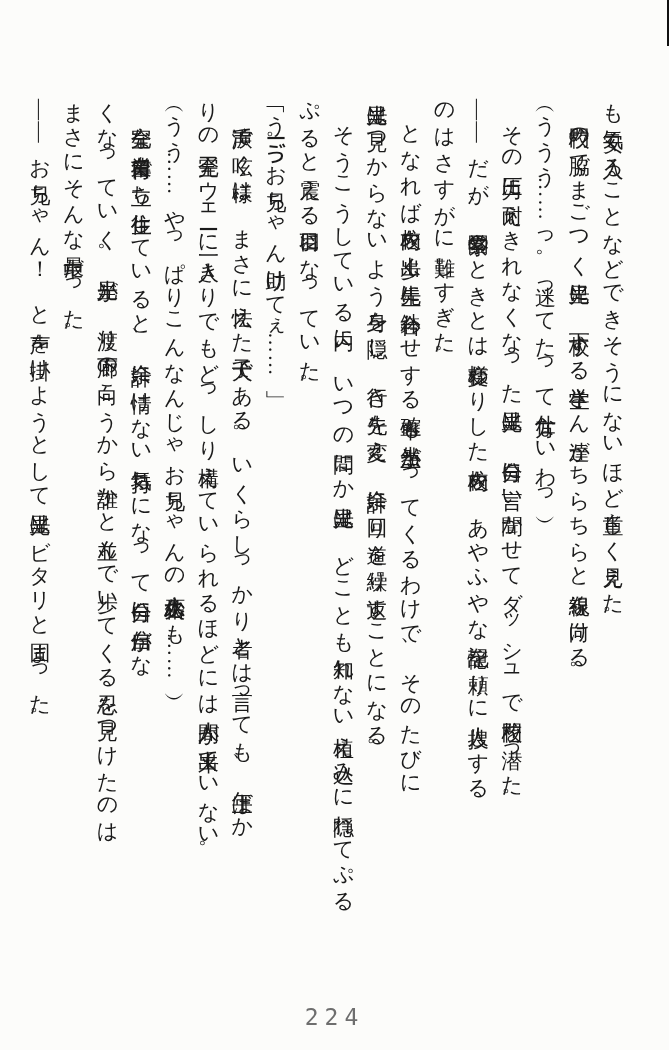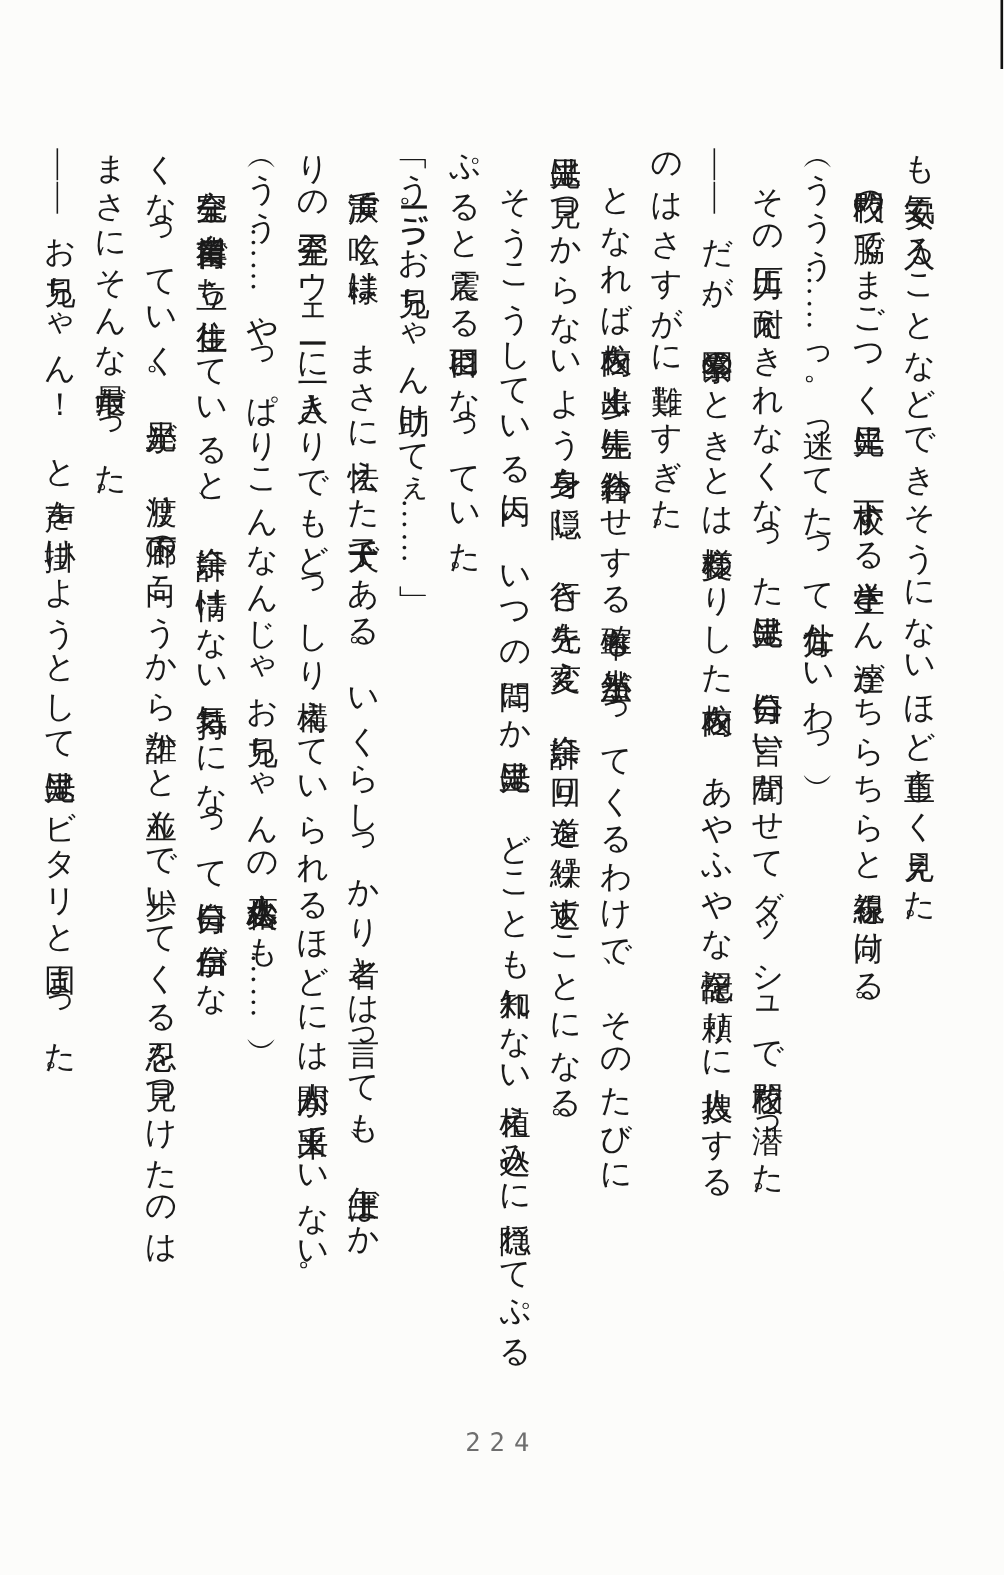--- a/index.html
+++ b/index.html
@@ -34,24 +34,24 @@
     padding: 0;
     white-space: nowrap;
   }
   .text-block p.half {
     text-indent: 0.5em;
   }
   .page-number {
     position: absolute;
     left: 0;
     right: 0;
-    top: 952px;
+    top: 1004px;
     text-align: center;
     font-family: "DejaVu Sans Mono", monospace;
-    font-size: 17px;
+    font-size: 23px;
     letter-spacing: 6px;
     color: #6e6e6e;
   }
   
   .edge-artifact {
     position: absolute;
     top: 0;
     right: 0;
     width: 2px;
     height: 46px;

